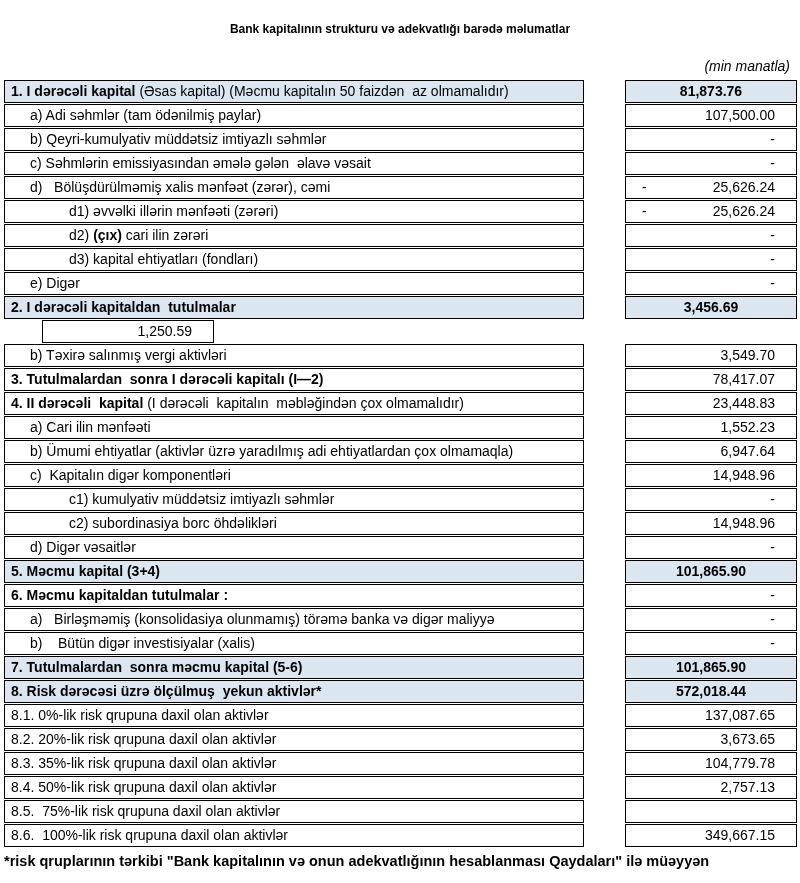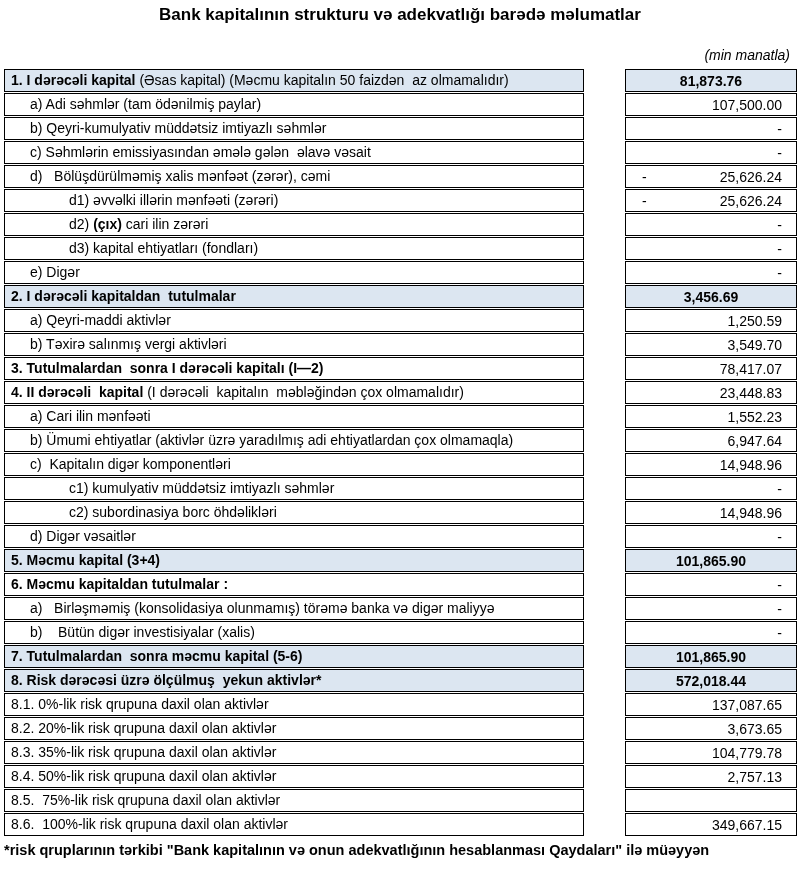--- a/index.html
+++ b/index.html
@@ -2,35 +2,35 @@
 <html style="--shade: #dce6f1; --line: #000000;"><head>
 <meta charset="utf-8">
 <style>
   :root { --shade:#dce6f1; --line:#000000; }
   * { box-sizing:border-box; }
   html,body { margin:0; padding:0; }
   body {
     width:800px; height:883px; background:#ffffff; color:#000;
     font-family:"Liberation Sans", sans-serif; overflow:hidden;
   }
-  .title { text-align:center; font-weight:bold; font-size:17px; padding-top:5px; }
+  .title { text-align:center; font-weight:bold; font-size:12px; padding-top:22px; }
   .unit-note {
     text-align:right; font-style:italic; font-size:14px;
     padding-right:10px; margin-top:22px; margin-bottom:6px;
   }
   .tbl { margin:0 3px 0 4px; }
   .row { display:flex; gap:3px; margin-bottom:1px; }
   .cell {
     border:1.5px solid var(--line); background:#fff;
     height:23px; line-height:20px; font-size:14px;
   }
   .label { flex:1 1 auto; min-width:0; overflow:hidden; white-space:pre; }
   .value {
-    flex:0 0 172px; display:flex; align-items:center; justify-content:flex-end;
-    padding:0 14px; position:relative;margin-left:38px;
+    flex:0 0 172px; display:flex; justify-content:flex-end;
+    padding:0 21px; position:relative;margin-left:38px;
   }
   .value.center { justify-content:center; }
   .neg { position:absolute; left:16px; }
   .b { font-weight:bold; }
   .ind0 { padding-left:6px; }
   .ind1 { padding-left:25px; }
   .ind2 { padding-left:64px; }
   .shaded .cell { background:var(--shade); }
   .footnote { font-weight:bold; font-size:14.5px; padding:5px 4px 0 4px; }
 </style>
@@ -97,21 +97,20 @@
         <span>-</span>
       </div>
   </div>
     <div class="row shaded">
     <div class="cell label ind0"><span class="b">2. I dərəcəli kapitaldan  tutulmalar</span></div>
     <div class="cell value center b">
         <span>3,456.69</span>
       </div>
   </div>
     <div class="row">
-    <div class="cell label ind1"><span>a) Qeyri-maddi aktivlər</span></div>
     <div class="cell value">
         <span>1,250.59</span>
       </div>
   </div>
     <div class="row">
     <div class="cell label ind1"><span>b) Təxirə salınmış vergi aktivləri</span></div>
     <div class="cell value">
         <span>3,549.70</span>
       </div>
   </div>

